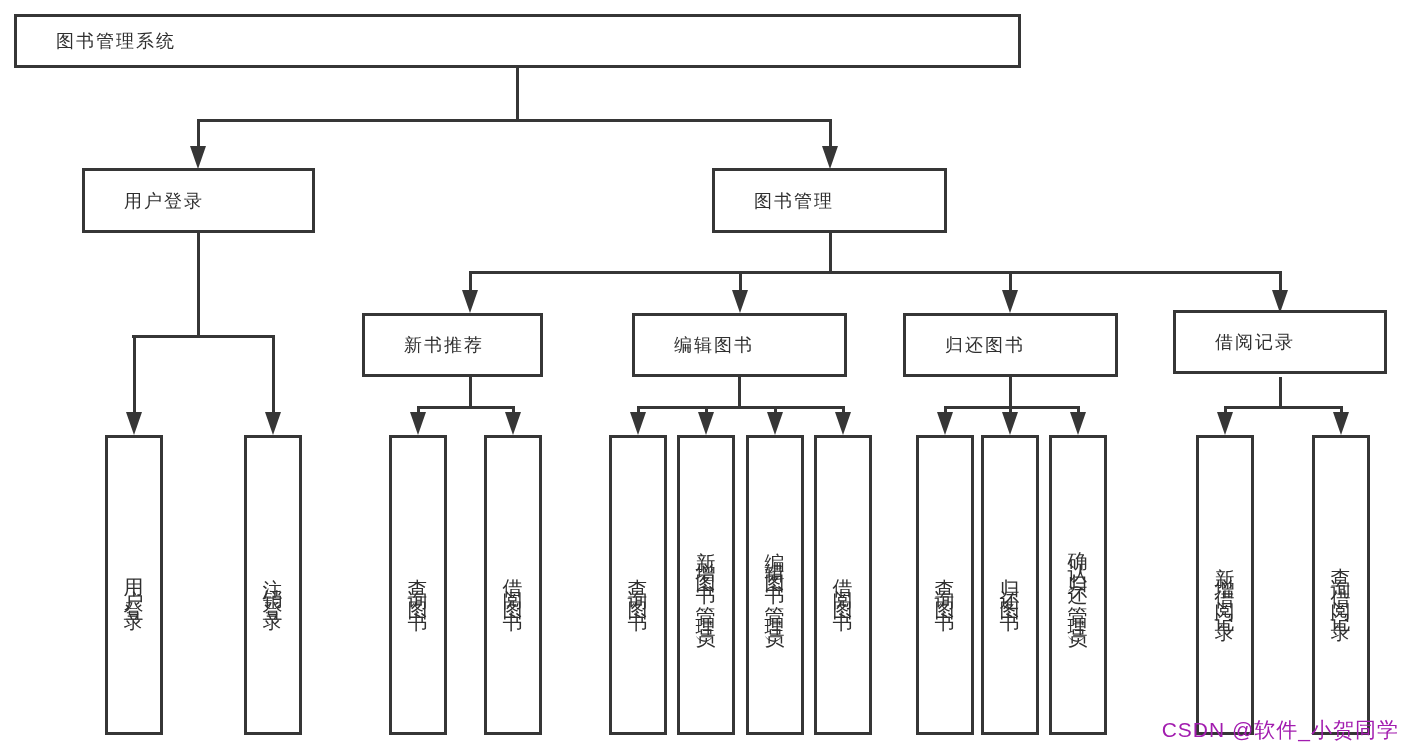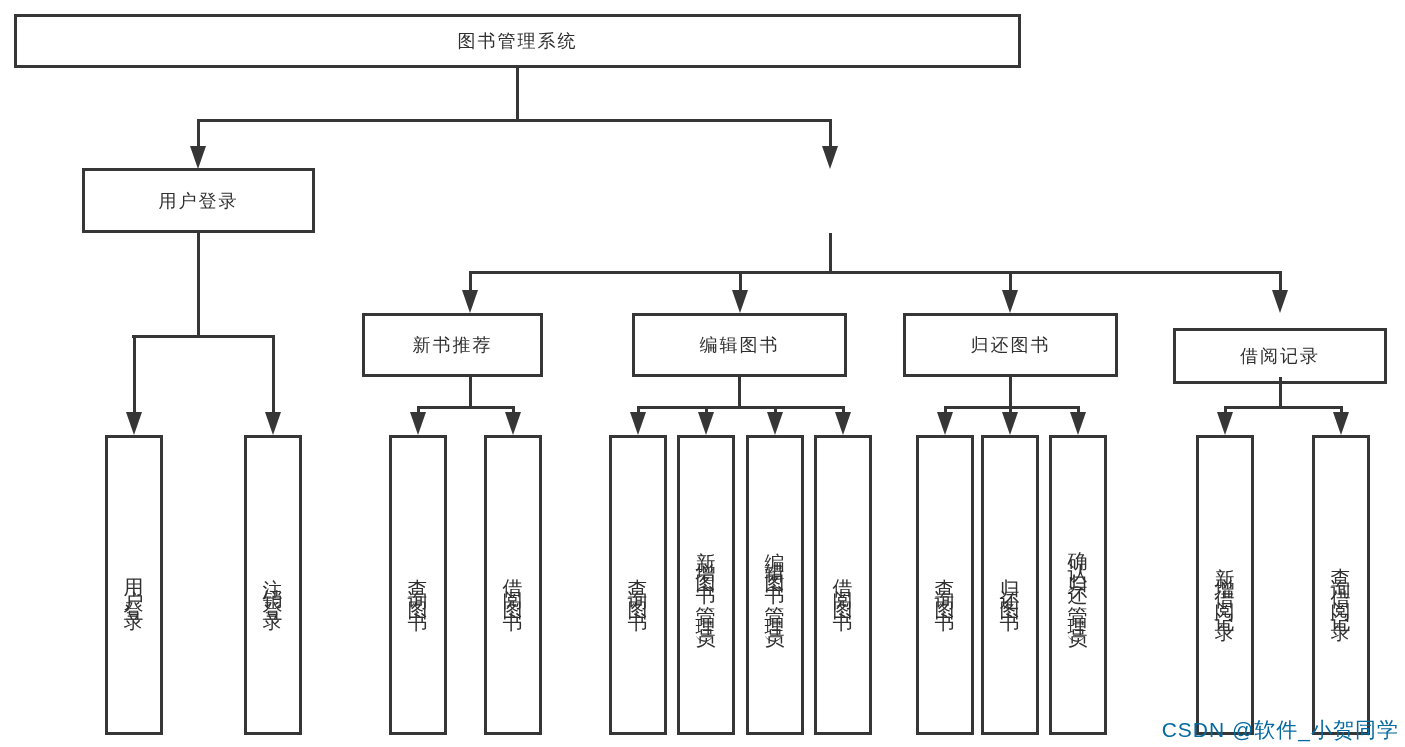--- a/index.html
+++ b/index.html
@@ -6,22 +6,22 @@
   body {
     width: 1405px; height: 747px; position: relative;
     background: #ffffff; overflow: hidden;
     font-family: "Liberation Sans", sans-serif;
     color: #2f2f2f;
   }
   .stage { position: absolute; left: 0; top: 0; width: 1405px; height: 747px; }
   .box {
     position: absolute; box-sizing: border-box;
     border: 3px solid #363636; background: #ffffff;
-    display: flex; align-items: center; justify-content: center;
-    font-size: 18px; letter-spacing: 2px; white-space: nowrap;
+    display: flex; align-items: center; justify-content: flex-start;
+    font-size: 18px; letter-spacing: 2px; white-space: nowrap; padding-left: 39px;
   }
   .leaf {
     position: absolute; box-sizing: border-box;
     top: 435px; width: 58px; height: 300px;
     border: 3px solid #363636; background: #ffffff;
     display: flex; align-items: center; justify-content: center;
   }
   .leaf span {
     writing-mode: vertical-rl; text-orientation: mixed;
     font-size: 20px; line-height: 1; letter-spacing: 11px;
@@ -30,21 +30,21 @@
   .h { height: 3px; }
   .v { width: 3px; }
   .arrow {
     position: absolute; width: 0; height: 0;
     border-left: 8px solid transparent;
     border-right: 8px solid transparent;
     border-top: 23px solid #363636;
   }
   .watermark {
     position: absolute; right: 6px; bottom: 3px;
-    font-size: 21px; color: #0369a1; letter-spacing: 1px;
+    font-size: 21px; color: #a21caf; letter-spacing: 1px;
     white-space: nowrap;
   }
 </style>
 </head>
 <body>
 
 <div class="stage">
 
   <div class="box" style="left:14px; top:14px; width:1007px; height:54px;">
     <span>图书管理系统</span>
@@ -52,20 +52,23 @@
 
   <div class="v" style="left:516px; top:68px; height:53px;"></div>
   <div class="h" style="left:197px; top:119px; width:635px;"></div>
   <div class="v" style="left:197px; top:119px; height:28px;"></div>
   <div class="v" style="left:829px; top:119px; height:28px;"></div>
   <div class="arrow" style="left:190px; top:146px;"></div>
   <div class="arrow" style="left:822px; top:146px;"></div>
 
   <div class="box" style="left:82px; top:168px; width:233px; height:65px;">
     <span>用户登录</span>
+  </div>
+  <div class="box" style="left:712px; top:168px; width:235px; height:65px;">
+    <span>图书管理</span>
   </div>
 
   <div class="v" style="left:197px; top:233px; height:104px;"></div>
   <div class="h" style="left:132px; top:335px; width:143px;"></div>
   <div class="v" style="left:133px; top:335px; height:78px;"></div>
   <div class="v" style="left:272px; top:335px; height:78px;"></div>
   <div class="arrow" style="left:126px; top:412px;"></div>
   <div class="arrow" style="left:265px; top:412px;"></div>
 
   <div class="v" style="left:829px; top:233px; height:40px;"></div>
@@ -81,21 +84,21 @@
 
   <div class="box" style="left:362px; top:313px; width:181px; height:64px;">
     <span>新书推荐</span>
   </div>
   <div class="box" style="left:632px; top:313px; width:215px; height:64px;">
     <span>编辑图书</span>
   </div>
   <div class="box" style="left:903px; top:313px; width:215px; height:64px;">
     <span>归还图书</span>
   </div>
-  <div class="box" style="left:1173px; top:328px; width:214px; height:56px;">
+  <div class="box" style="left:1173px; top:310px; width:214px; height:64px;">
     <span>借阅记录</span>
   </div>
 
   <div class="v" style="left:469px; top:377px; height:31px;"></div>
   <div class="h" style="left:417px; top:406px; width:98px;"></div>
   <div class="v" style="left:417px; top:406px; height:9px;"></div>
   <div class="v" style="left:512px; top:406px; height:9px;"></div>
   <div class="arrow" style="left:410px; top:412px;"></div>
   <div class="arrow" style="left:505px; top:412px;"></div>
 

